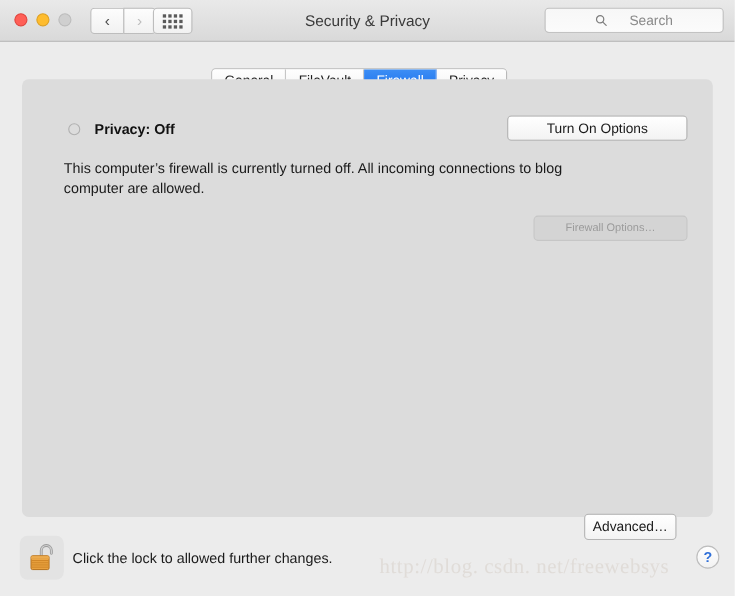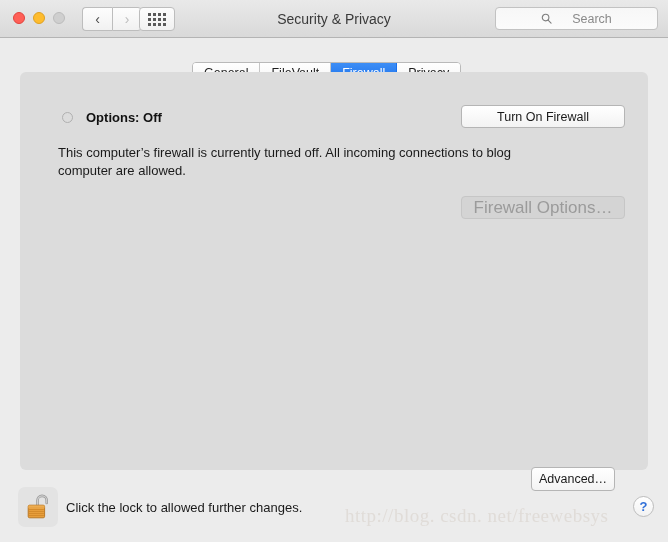--- a/index.html
+++ b/index.html
@@ -211,26 +211,26 @@
     width: 486px;
     font-size: 13px;
     line-height: 1.42;
     color: #1a1a1a;
   }
 
   .disabled-btn {
     position: absolute;
     top: 124px;
     right: 23px;
-    width: 164px;
+    width: 140px;
     height: 23px;
     background: #d4d4d4;
     border: 1px solid #c6c6c6;
     border-radius: 4px;
-    font-size: 17px;
+    font-size: 10px;
     color: #9b9b9b;
     display: flex;
     align-items: center;
     justify-content: center;
   }
 
   
   .lock-tile {
     position: absolute;
     left: 18px;
@@ -360,25 +360,25 @@
     </div>
     <div class="tab">
       <span>Privacy</span>
     </div>
   </div>
 
   <div class="panel">
 
     <div class="status-row">
       <span class="status-indicator"></span>
-      <span class="status-label">Options: Off</span>
+      <span class="status-label">Privacy: Off</span>
     </div>
 
     <div class="primary-btn">
-      <span>Turn On Firewall</span>
+      <span>Turn On Options</span>
     </div>
 
     <div class="desc">This computer’s firewall is currently turned off. All incoming connections to blog computer are allowed.</div>
 
     <div class="disabled-btn">
       <span>Firewall Options…</span>
     </div>
   </div>
 
   <div class="lock-tile">

